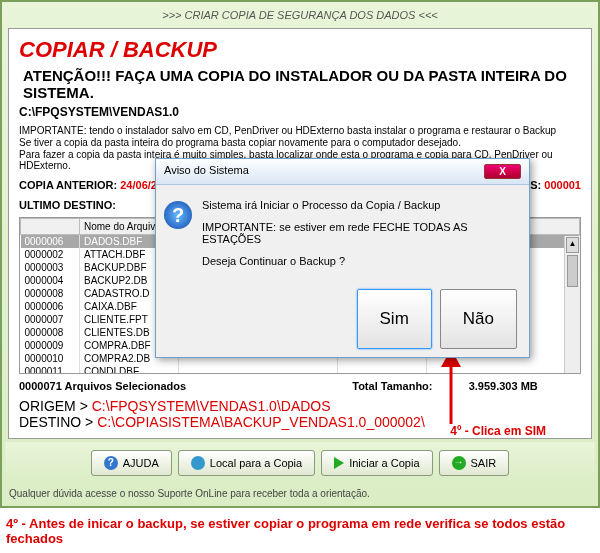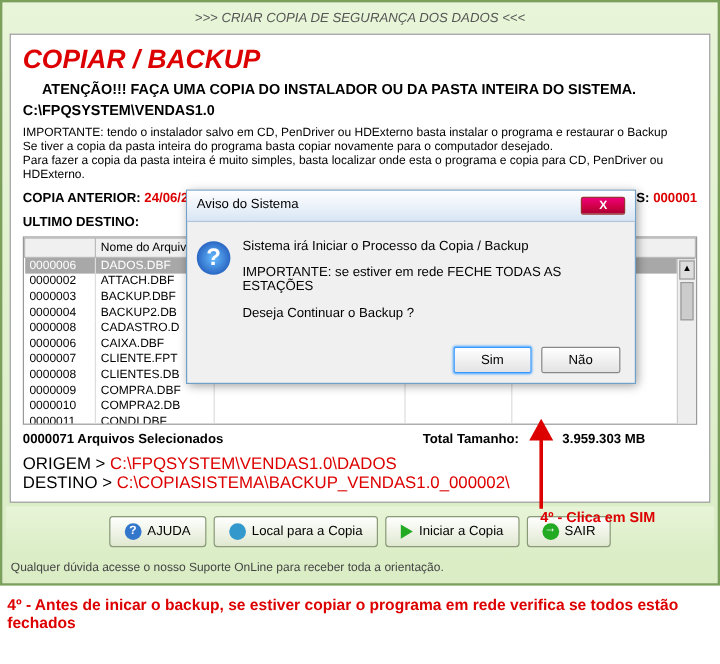--- a/index.html
+++ b/index.html
@@ -1,20 +1,20 @@
 <!DOCTYPE html>
 <html><head>
 <meta charset="utf-8">
 <style>
 body{margin:0;font-family:Tahoma,Arial,sans-serif;font-size:11px;background:#fff;width:600px}
 .outer{border:2px solid #7ba05b;background:linear-gradient(#e8f5d8,#daedc5);padding:3px}
 .titlebar{color:#555;font-size:11px;text-align:center;padding:4px;font-style:italic}
 .panel{background:#fff;border:1px solid #999;padding:8px 10px;margin:3px}
 .h1{color:#d00;font-size:22px;font-weight:bold;font-style:italic}
-.h2{font-size:12px;font-weight:bold;margin:4px 16px}
+.h2{font-size:15px;font-weight:bold;margin:4px 4px}
 .path{font-size:12px;font-weight:bold;margin-bottom:6px}
 .info{font-size:10px;margin:1px 0}
 .meta{margin-top:8px;font-size:11px;font-weight:bold}
 .meta .lbl{color:#000}
 .meta .val{color:#d00}
 .table-wrap{border:1px solid #999;margin-top:6px;height:155px;overflow:hidden;background:#fff;position:relative}
 table{border-collapse:collapse;width:100%;font-size:10px}
 th{background:#f0f0f0;border:1px solid #bbb;padding:2px 4px;text-align:left;font-weight:normal}
 td{border-right:1px solid #ddd;padding:1px 4px}
 .selrow td{background:#a8a8a8;color:#fff}
@@ -34,21 +34,21 @@
 .ico-play{width:0;height:0;border-left:10px solid #2a2;border-top:6px solid transparent;border-bottom:6px solid transparent;border-radius:0}
 .ico-exit{background:#2a2;position:relative}
 .ico-exit:after{content:"→";color:#fff;position:absolute;left:2px;top:-1px;font-size:10px}
 .footer{text-align:left;font-size:10px;padding:4px;color:#444}
 .dialog{position:absolute;left:153px;top:156px;width:373px;background:#f0f0f0;border:1px solid #71a0c9;box-shadow:2px 2px 8px rgba(0,0,0,.4)}
 .dlgtitle{background:linear-gradient(#fefefe,#d9e6f5);padding:5px 8px;font-size:11px;display:flex;justify-content:space-between;border-bottom:1px solid #b0c4de}
 .dlgclose{background:linear-gradient(#e07,#c04 60%,#a03);color:#fff;padding:1px 14px;border-radius:2px;font-weight:bold;border:1px solid #933;font-size:10px}
 .dlgbody{padding:14px 14px 14px 8px;display:flex;gap:10px;font-size:11px}
 .dlgicon{width:28px;height:28px;border-radius:50%;background:radial-gradient(#6bf,#14a);color:#fff;font-size:20px;font-weight:bold;text-align:center;line-height:28px;flex-shrink:0;margin-top:2px}
 .dlgbtns{display:flex;justify-content:flex-end;gap:8px;padding:8px 12px}
-.dlgbtn{background:linear-gradient(#fff,#e3e3e3);border:1px solid #888;padding:4px 22px;font-size:11px;border-radius:2px;cursor:pointer}
+.dlgbtn{background:linear-gradient(#fff,#e3e3e3);border:1px solid #888;padding:19px 22px;font-size:17px;border-radius:2px;cursor:pointer}
 .dlgbtn.focus{border:1px solid #3699ff;box-shadow:0 0 2px #3699ff}
 .caption{color:#d00;font-weight:bold;font-size:13px;padding:8px 6px}
 .rel{position:relative}
 </style>
 </head>
 <body>
 
 <div class="outer rel">
   <div class="titlebar">&gt;&gt;&gt; CRIAR COPIA DE SEGURANÇA DOS DADOS &lt;&lt;&lt;</div>
   <div class="panel rel">

